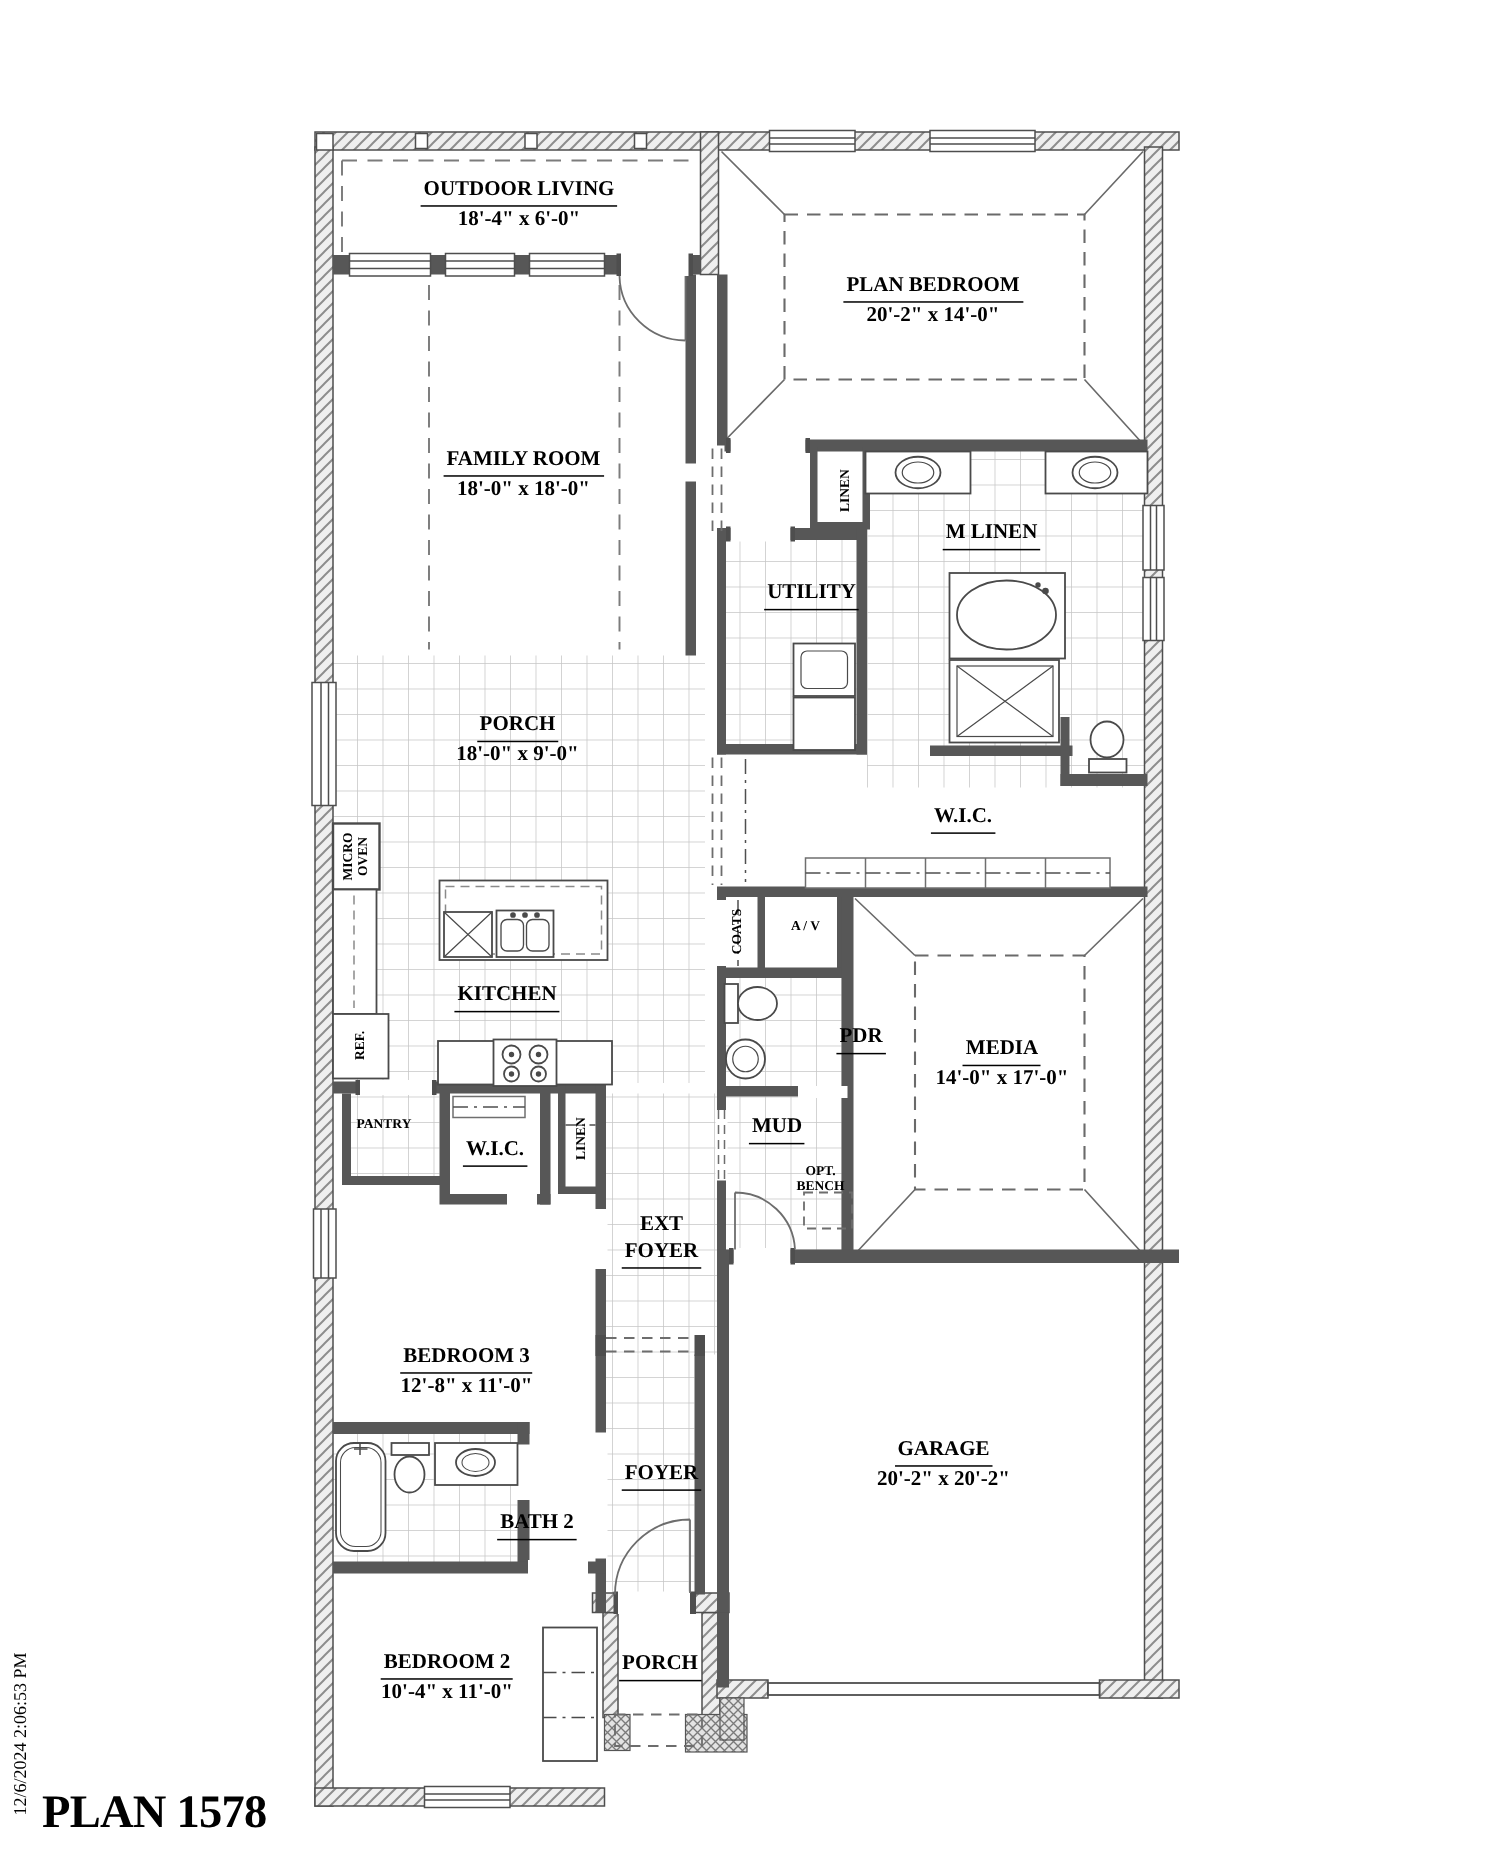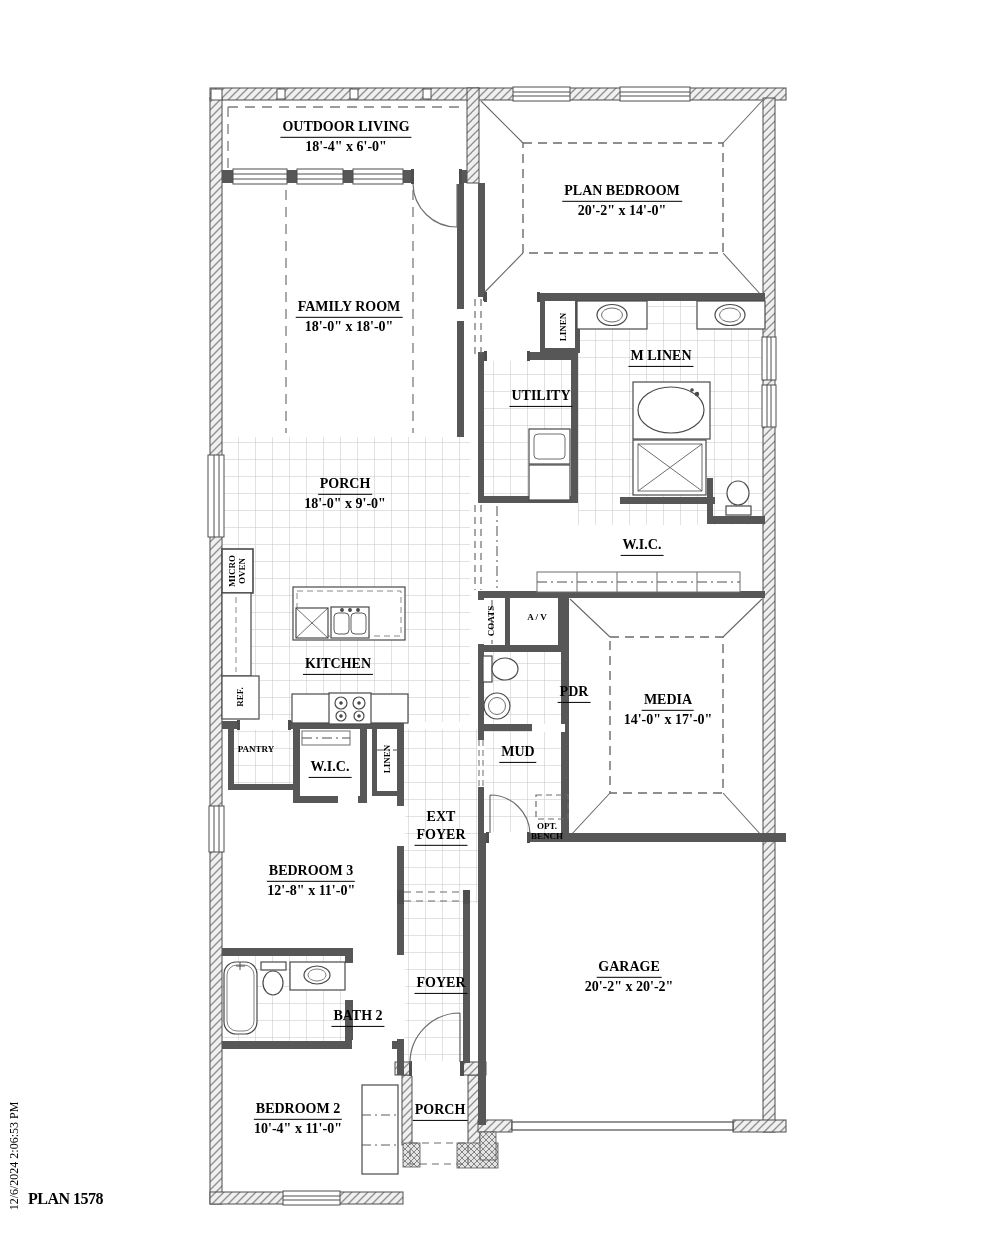--- a/index.html
+++ b/index.html
@@ -12,21 +12,21 @@
     position:absolute; transform:translate(-50%,-50%);
     text-align:center; font-weight:bold; color:#000; white-space:nowrap;
     line-height:1.3;
   }
   .room { font-size:14px; }
   .room .nm { display:inline-block; border-bottom:1.6px solid #000; padding:0 2px 1px; }
   .dims { font-size:14px; font-weight:bold; }
   .sm { font-size:9px; line-height:1.15; }
   .vert { transform:translate(-50%,-50%) rotate(-90deg); }
   .title {
-    position:absolute; font-weight:bold; font-size:16px; letter-spacing:-0.5px; color:#000;
+    position:absolute; font-weight:bold; font-size:31px; letter-spacing:-0.5px; color:#000;
   }
   .stamp {
     position:absolute; font-size:12px; color:#000;
     transform:translate(-50%,-50%) rotate(-90deg); white-space:nowrap;
   }
 </style>
 </head>
 <body>
 
 <div id="plan">
@@ -367,21 +367,21 @@
 
   <div class="lbl room" style="left:330px; top:768px;">
     <span class="nm">W.I.C.</span>
   </div>
 
   <div class="lbl room" style="left:441px; top:827px;">
     <div>EXT</div>
     <div><span class="nm">FOYER</span></div>
   </div>
 
-  <div class="lbl room" style="left:311px; top:881px;text-align:right;">
+  <div class="lbl room" style="left:311px; top:915px;">
     <div><span class="nm">BEDROOM 3</span></div>
     <div class="dims">12'-8" x 11'-0"</div>
   </div>
 
   <div class="lbl room" style="left:629px; top:977px;">
     <div><span class="nm">GARAGE</span></div>
     <div class="dims">20'-2" x 20'-2"</div>
   </div>
 
   <div class="lbl room" style="left:310px; top:1017px;margin-left:48px;">
@@ -413,21 +413,21 @@
   <div class="lbl sm" style="left:537px; top:617px;">
     <span>A / V</span>
   </div>
   <div class="lbl sm vert" style="left:237px; top:571px;">
     <div>MICRO</div>
     <div>OVEN</div>
   </div>
   <div class="lbl sm vert" style="left:240px; top:697px;">
     <span>REF.</span>
   </div>
-  <div class="lbl sm" style="left:547px; top:786px;margin-top:45px;">
+  <div class="lbl sm" style="left:547px; top:786px;">
     <div>OPT.</div>
     <div>BENCH</div>
   </div>
 
   <div class="title" style="left:28px; top:1190px;">
     <span>PLAN 1578</span>
   </div>
   <div class="stamp" style="left:14px; top:1156px;">
     <span>12/6/2024 2:06:53 PM</span>
   </div>

